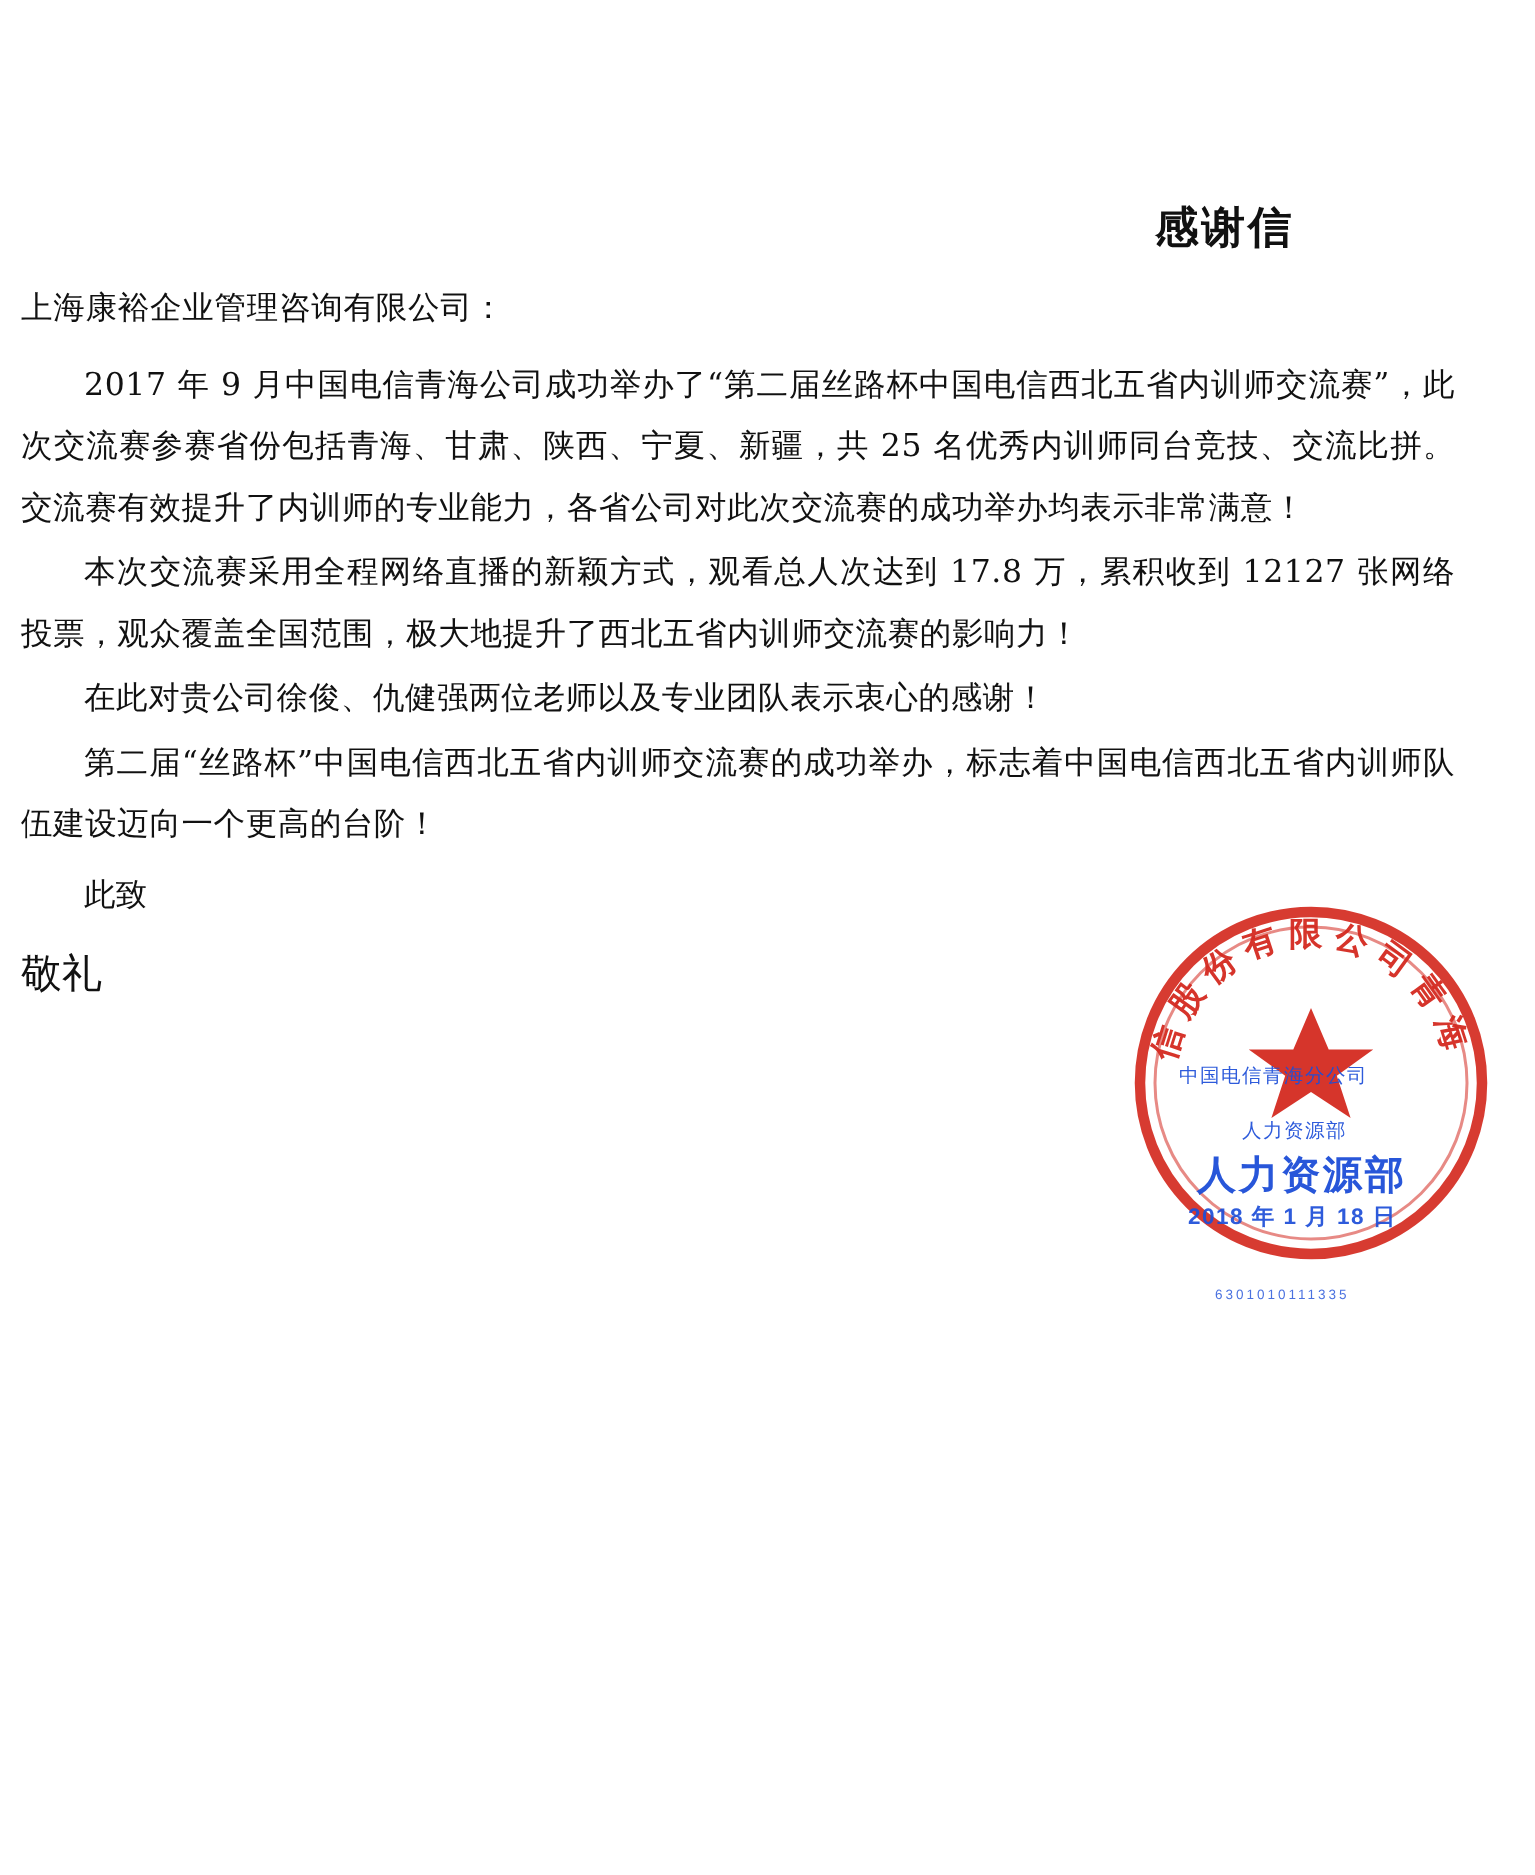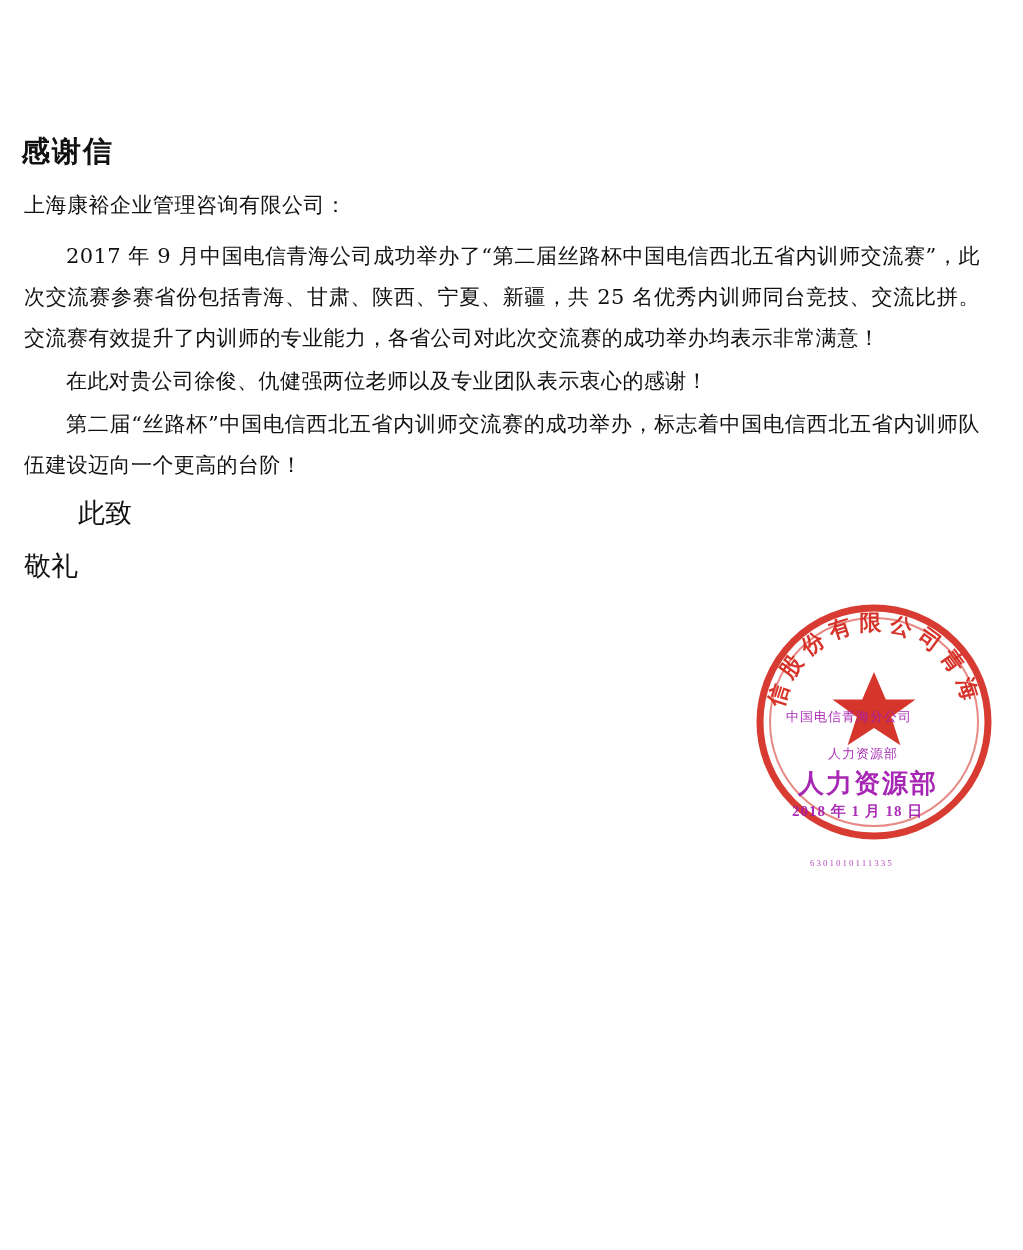--- a/index.html
+++ b/index.html
@@ -23,31 +23,30 @@
     width: 1023px;
     height: 1250px;
     background: #ffffff;
   }
 
   .doc-title {
     position: absolute;
     left: 0;
     top: 132px;
     width: 863px;
-    text-align: left;
+    text-align: right;
     font-size: 29px;
     font-weight: bold;
     letter-spacing: 2px;
     font-family: "DejaVu Serif", "Liberation Serif", serif;
-    padding-left: 21px;
   }
 
   .body-block {
     position: absolute;
-    left: 24px;
+    left: 14px;
     top: 188px;
     width: 972px;
   }
 
   .salutation {
     font-size: 21px;
     line-height: 34px;
     margin-bottom: 14px;
     letter-spacing: 0.5px;
   }
@@ -56,21 +55,21 @@
     font-size: 21px;
     line-height: 41px;
     text-align: justify;
     text-justify: inter-ideograph;
     text-indent: 2em;
     margin: 0 16px 2px 0;
     letter-spacing: 0.4px;
   }
 
   .closing-1 {
-    font-size: 27px;
+    font-size: 21px;
     line-height: 41px;
     text-indent: 2em;
     margin-top: 6px;
   }
   .closing-2 {
     font-size: 27px;
     line-height: 41px;
     text-indent: 0;
     margin-top: 12px;
   }
@@ -81,22 +80,22 @@
     left: 752px;
     top: 600px;
     width: 244px;
     height: 244px;
     pointer-events: none;
   }
   .seal svg { display: block; }
 
   .seal-line {
     position: absolute;
-    font-family: Liberation Serif, serif;
-    color: #a21caf;
+    font-family: Liberation Sans, sans-serif;
+    color: #1d4ed8;
     white-space: nowrap;
     letter-spacing: 1px;
   }
   .seal-org {
     left: 34px;
     top: 108px;
     font-size: 13px;
     opacity: 0.92;
   }
   .seal-dept {
@@ -135,20 +134,21 @@
 <div class="page">
 
   <div class="doc-title">感谢信</div>
 
   <div class="body-block">
 
     <div class="salutation">上海康裕企业管理咨询有限公司：</div>
 
     <p class="para">2017 年 9 月中国电信青海公司成功举办了“第二届丝路杯中国电信西北五省内训师交流赛”，此次交流赛参赛省份包括青海、甘肃、陕西、宁夏、新疆，共 25 名优秀内训师同台竞技、交流比拼。交流赛有效提升了内训师的专业能力，各省公司对此次交流赛的成功举办均表示非常满意！</p>
 
+    <p class="para">本次交流赛采用全程网络直播的新颖方式，观看总人次达到 17.8 万，累积收到 12127 张网络投票，观众覆盖全国范围，极大地提升了西北五省内训师交流赛的影响力！</p>
 
     <p class="para">在此对贵公司徐俊、仇健强两位老师以及专业团队表示衷心的感谢！</p>
 
     <p class="para">第二届“丝路杯”中国电信西北五省内训师交流赛的成功举办，标志着中国电信西北五省内训师队伍建设迈向一个更高的台阶！</p>
 
     <div class="closing-1">此致</div>
 
     <div class="closing-2">敬礼</div>
   </div>
 

